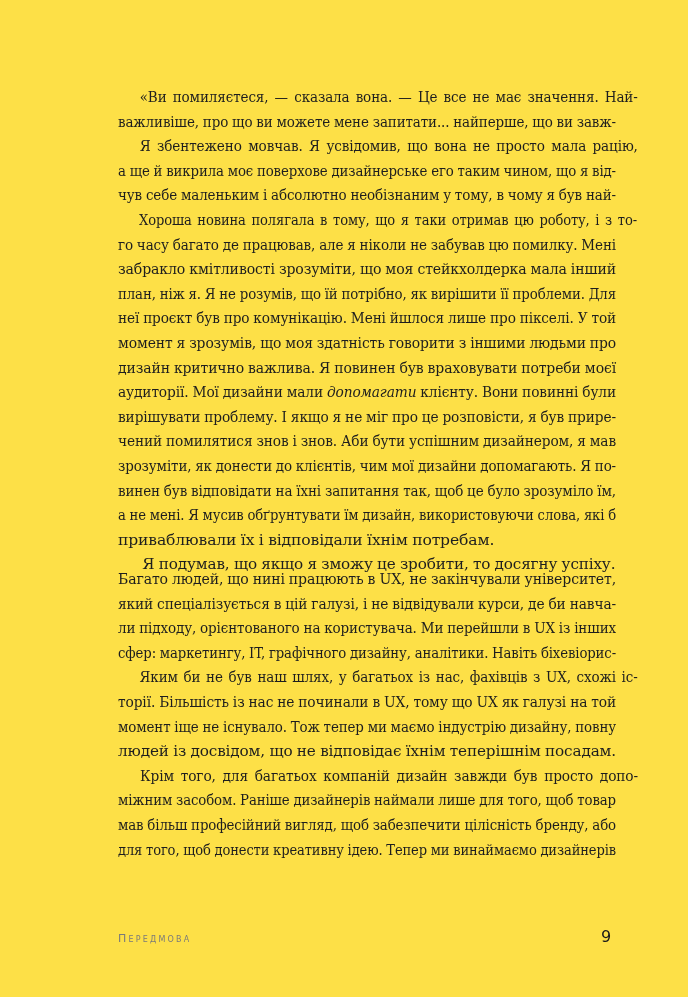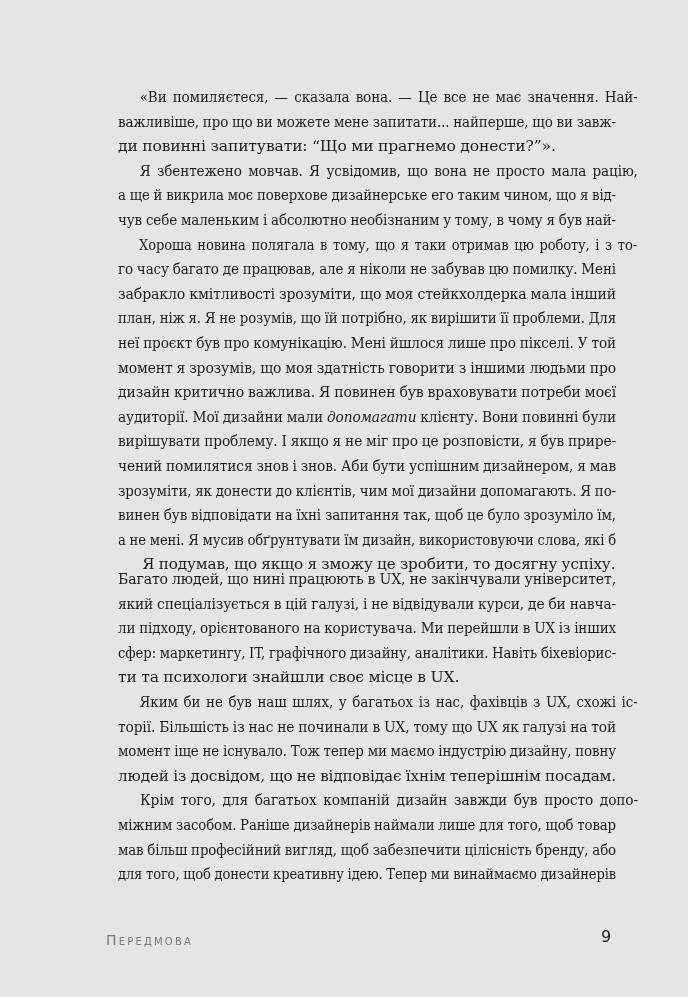--- a/index.html
+++ b/index.html
@@ -11,21 +11,21 @@
     width: 688px;
     height: 997px;
     position: relative;
     overflow: hidden;
   }
   .page {
     position: absolute;
     left: 0; top: 0;
     width: 688px;
     height: 997px;
-    background: #e5e5e5;
+    background: #fde047;
   }
   .text-block {
     position: absolute;
     left: 118px;
     width: 498px;
     font-family: "DejaVu Serif", "Liberation Serif", serif;
     font-size: 15.6px;
     line-height: 24.6px;
     color: #1e1e1e;
     text-align: justify;
@@ -55,24 +55,24 @@
     top: 566px;
     font-family: "DejaVu Sans", "Liberation Sans", sans-serif;
     font-weight: bold;
     font-size: 20px;
     color: #e3101b;
     letter-spacing: 0.2px;
     margin: 0;
   }
   .footer-label {
     position: absolute;
-    left: 106px;
+    left: 118px;
     top: 932px;
     font-family: "DejaVu Sans", "Liberation Sans", sans-serif;
-    font-size: 14px;
+    font-size: 11px;
     letter-spacing: 2.2px;
     color: #7a7a7a;
     font-variant: small-caps;
   }
   .page-number {
     position: absolute;
     left: 601px;
     top: 927px;
     font-family: "DejaVu Sans", "Liberation Sans", sans-serif;
     font-size: 16px;
@@ -80,47 +80,46 @@
   }
 </style>
 </head>
 <body>
 
 <div class="page">
 
   <div class="text-block section1" id="section1">
       <div class="line indent" style="transform-origin: left center; transform: scaleX(0.867343); width: 574.167px;">«Ви помиляєтеся, — сказала вона. — Це все не має значення. Най-</div>
       <div class="line" style="transform-origin: left center; transform: scaleX(0.863646); width: 576.625px;">важливіше, про що ви можете мене запитати... найперше, що ви завж-</div>
-      <div class="line last">ди повинні запитувати: “Що ми прагнемо донести?”».</div>
       <div class="line indent" style="transform-origin: left center; transform: scaleX(0.871187); width: 571.634px;">Я збентежено мовчав. Я усвідомив, що вона не просто мала рацію,</div>
       <div class="line" style="transform-origin: left center; transform: scaleX(0.854615); width: 582.719px;">а ще й викрила моє поверхове дизайнерське его таким чином, що я від-</div>
       <div class="line" style="transform-origin: left center; transform: scaleX(0.864302); width: 576.188px;">чув себе маленьким і абсолютно необізнаним у тому, в чому я був най-</div>
       <div class="line indent" style="transform-origin: left center; transform: scaleX(0.839071); width: 593.514px;">Хороша новина полягала в тому, що я таки отримав цю роботу, і з то-</div>
       <div class="line" style="transform-origin: left center; transform: scaleX(0.866016); width: 575.047px;">го часу багато де працював, але я ніколи не забував цю помилку. Мені</div>
       <div class="line" style="transform-origin: left center; transform: scaleX(0.904093); width: 550.828px;">забракло кмітливості зрозуміти, що моя стейкхолдерка мала інший</div>
       <div class="line" style="transform-origin: left center; transform: scaleX(0.855601); width: 582.047px;">план, ніж я. Я не розумів, що їй потрібно, як вирішити її проблеми. Для</div>
       <div class="line" style="transform-origin: left center; transform: scaleX(0.876905); width: 567.906px;">неї проєкт був про комунікацію. Мені йшлося лише про пікселі. У той</div>
       <div class="line" style="transform-origin: left center; transform: scaleX(0.892648); width: 557.891px;">момент я зрозумів, що моя здатність говорити з іншими людьми про</div>
       <div class="line" style="transform-origin: left center; transform: scaleX(0.898562); width: 554.219px;">дизайн критично важлива. Я повинен був враховувати потреби моєї</div>
       <div class="line" style="transform-origin: left center; transform: scaleX(0.881977); width: 564.641px;"><span>аудиторії. Мої дизайни мали </span><em>допомагати</em><span> клієнту. Вони повинні були</span></div>
       <div class="line" style="transform-origin: left center; transform: scaleX(0.881245); width: 565.109px;">вирішувати проблему. І якщо я не міг про це розповісти, я був прире-</div>
       <div class="line" style="transform-origin: left center; transform: scaleX(0.880734); width: 565.438px;">чений помилятися знов і знов. Аби бути успішним дизайнером, я мав</div>
       <div class="line" style="transform-origin: left center; transform: scaleX(0.861289); width: 578.203px;">зрозуміти, як донести до клієнтів, чим мої дизайни допомагають. Я по-</div>
       <div class="line" style="transform-origin: left center; transform: scaleX(0.865875); width: 575.141px;">винен був відповідати на їхні запитання так, щоб це було зрозуміло їм,</div>
       <div class="line" style="transform-origin: left center; transform: scaleX(0.846984); width: 587.969px;">а не мені. Я мусив обґрунтувати їм дизайн, використовуючи слова, які б</div>
+      <div class="line last">приваблювали їх і відповідали їхнім потребам.</div>
       <div class="line indent last" style="transform-origin: left center; transform: scaleX(0.974253); width: 511.161px;">Я подумав, що якщо я зможу це зробити, то досягну успіху.</div>
     </div>
 
 
   <div class="text-block section2" id="section2">
       <div class="line" style="transform-origin: left center; transform: scaleX(0.902608); width: 551.734px;">Багато людей, що нині працюють в UX, не закінчували університет,</div>
       <div class="line" style="transform-origin: left center; transform: scaleX(0.883542); width: 563.641px;">який спеціалізується в цій галузі, і не відвідували курси, де би навча-</div>
       <div class="line" style="transform-origin: left center; transform: scaleX(0.866134); width: 574.969px;">ли підходу, орієнтованого на користувача. Ми перейшли в UX із інших</div>
       <div class="line" style="transform-origin: left center; transform: scaleX(0.850714); width: 585.391px;">сфер: маркетингу, IT, графічного дизайну, аналітики. Навіть біхевіорис-</div>
-      <div class="line last">ти та психологи знайшли своє місце в UX.</div>
       <div class="line indent" style="transform-origin: left center; transform: scaleX(0.864568); width: 576.01px;">Яким би не був наш шлях, у багатьох із нас, фахівців з UX, схожі іс-</div>
       <div class="line" style="transform-origin: left center; transform: scaleX(0.884351); width: 563.125px;">торії. Більшість із нас не починали в UX, тому що UX як галузі на той</div>
       <div class="line" style="transform-origin: left center; transform: scaleX(0.859988); width: 579.078px;">момент іще не існувало. Тож тепер ми маємо індустрію дизайну, повну</div>
       <div class="line last" style="transform-origin: left center; transform: scaleX(0.977489); width: 509.469px;">людей із досвідом, що не відповідає їхнім теперішнім посадам.</div>
       <div class="line indent" style="transform-origin: left center; transform: scaleX(0.880666); width: 565.481px;">Крім того, для багатьох компаній дизайн завжди був просто допо-</div>
       <div class="line" style="transform-origin: left center; transform: scaleX(0.853196); width: 583.688px;">міжним засобом. Раніше дизайнерів наймали лише для того, щоб товар</div>
       <div class="line" style="transform-origin: left center; transform: scaleX(0.857304); width: 580.891px;">мав більш професійний вигляд, щоб забезпечити цілісність бренду, або</div>
       <div class="line" style="transform-origin: left center; transform: scaleX(0.839156); width: 593.453px;">для того, щоб донести креативну ідею. Тепер ми винаймаємо дизайнерів</div>
     </div>
 

